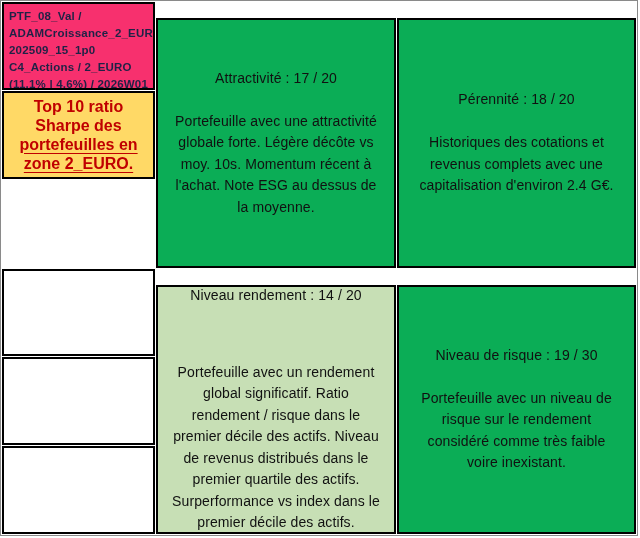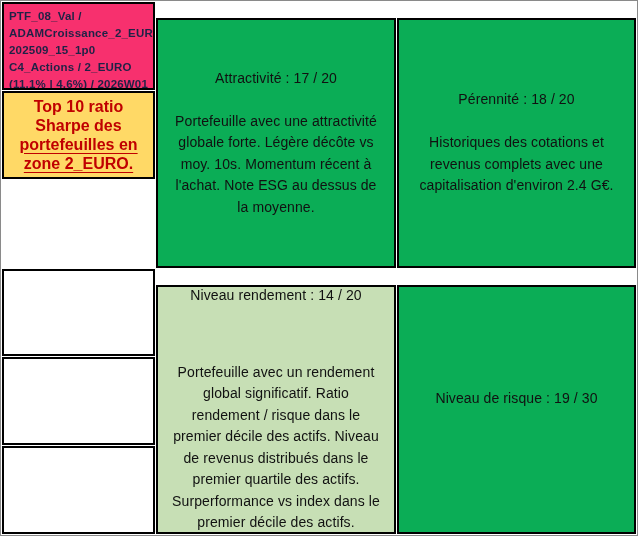--- a/index.html
+++ b/index.html
@@ -137,16 +137,17 @@
       <div class="score-body">Portefeuille avec un rendement global significatif. Ratio rendement / risque dans le premier décile des actifs. Niveau de revenus distribués dans le premier quartile des actifs. Surperformance vs index dans le premier décile des actifs.</div>
     </div>
 
     <div class="cell peren-cell score-cell">
       <div class="score-title">Pérennité : 18 / 20</div>
       <div class="score-body">Historiques des cotations et revenus complets avec une capitalisation d'environ 2.4 G€.</div>
     </div>
 
     <div class="cell risk-cell score-cell">
       <div class="score-title">Niveau de risque : 19 / 30</div>
+      <div class="score-body">Portefeuille avec un niveau de risque sur le rendement considéré comme très faible voire inexistant.</div>
     </div>
 
   </div>
 </div>
 
 </body></html>

